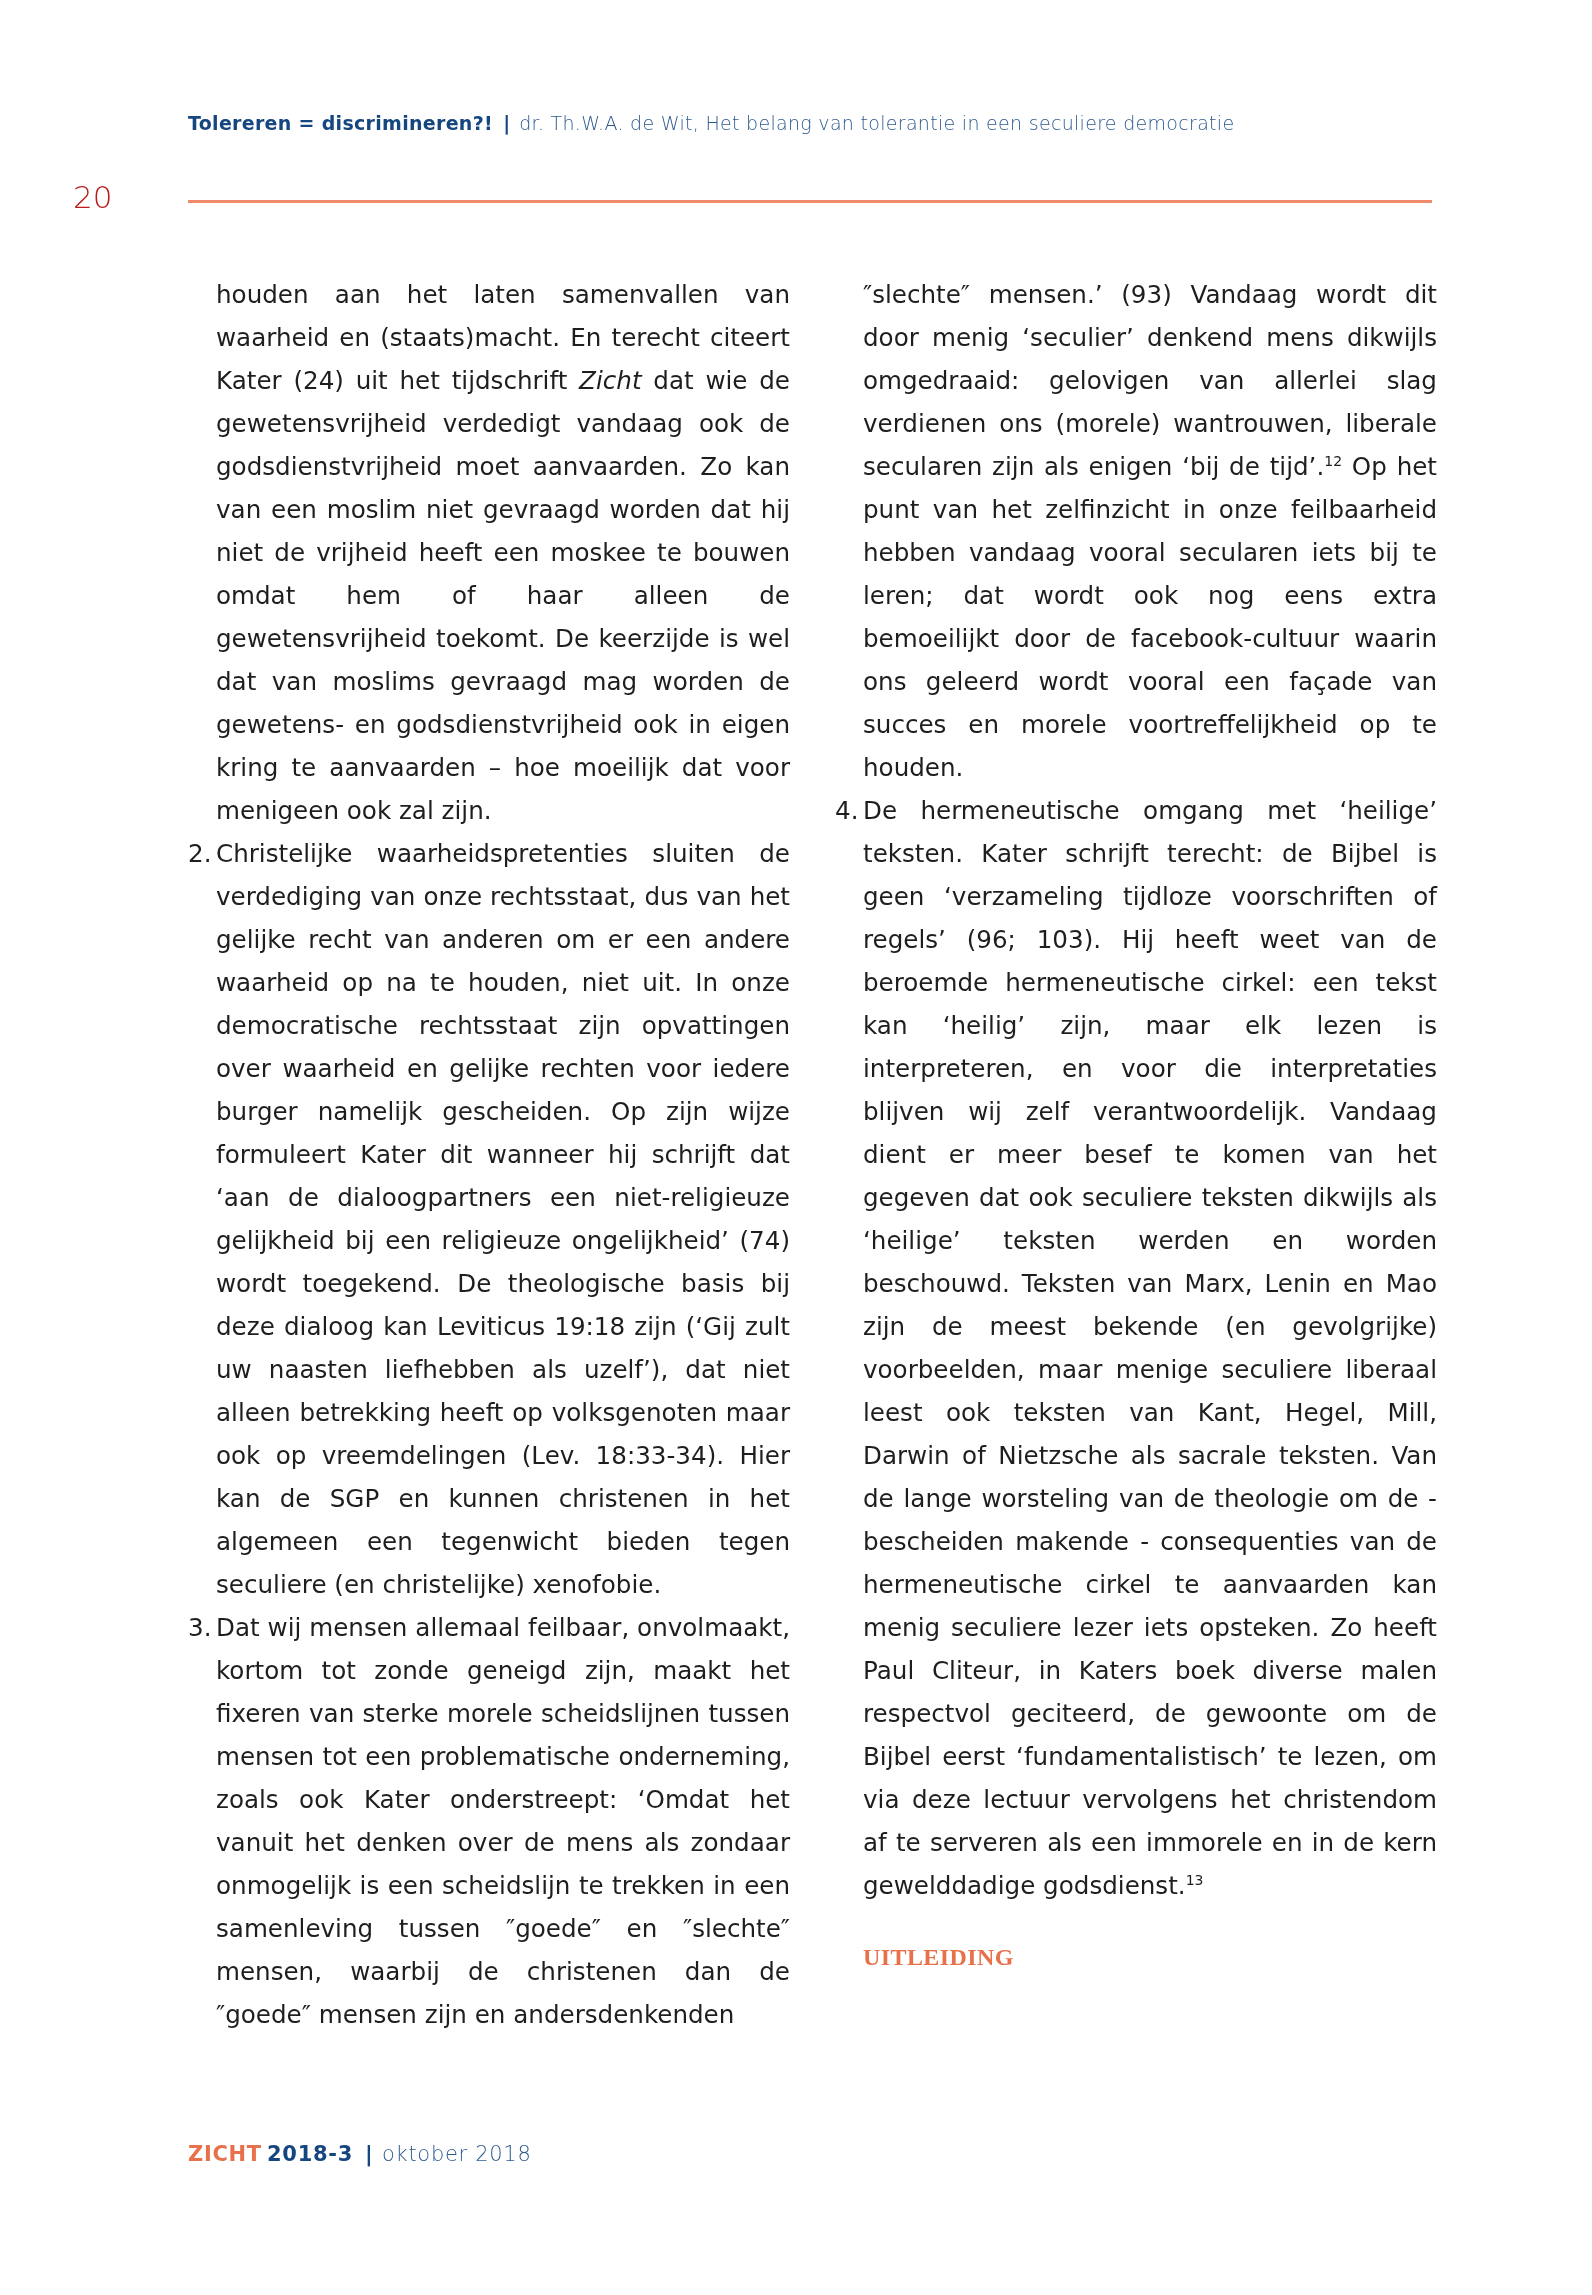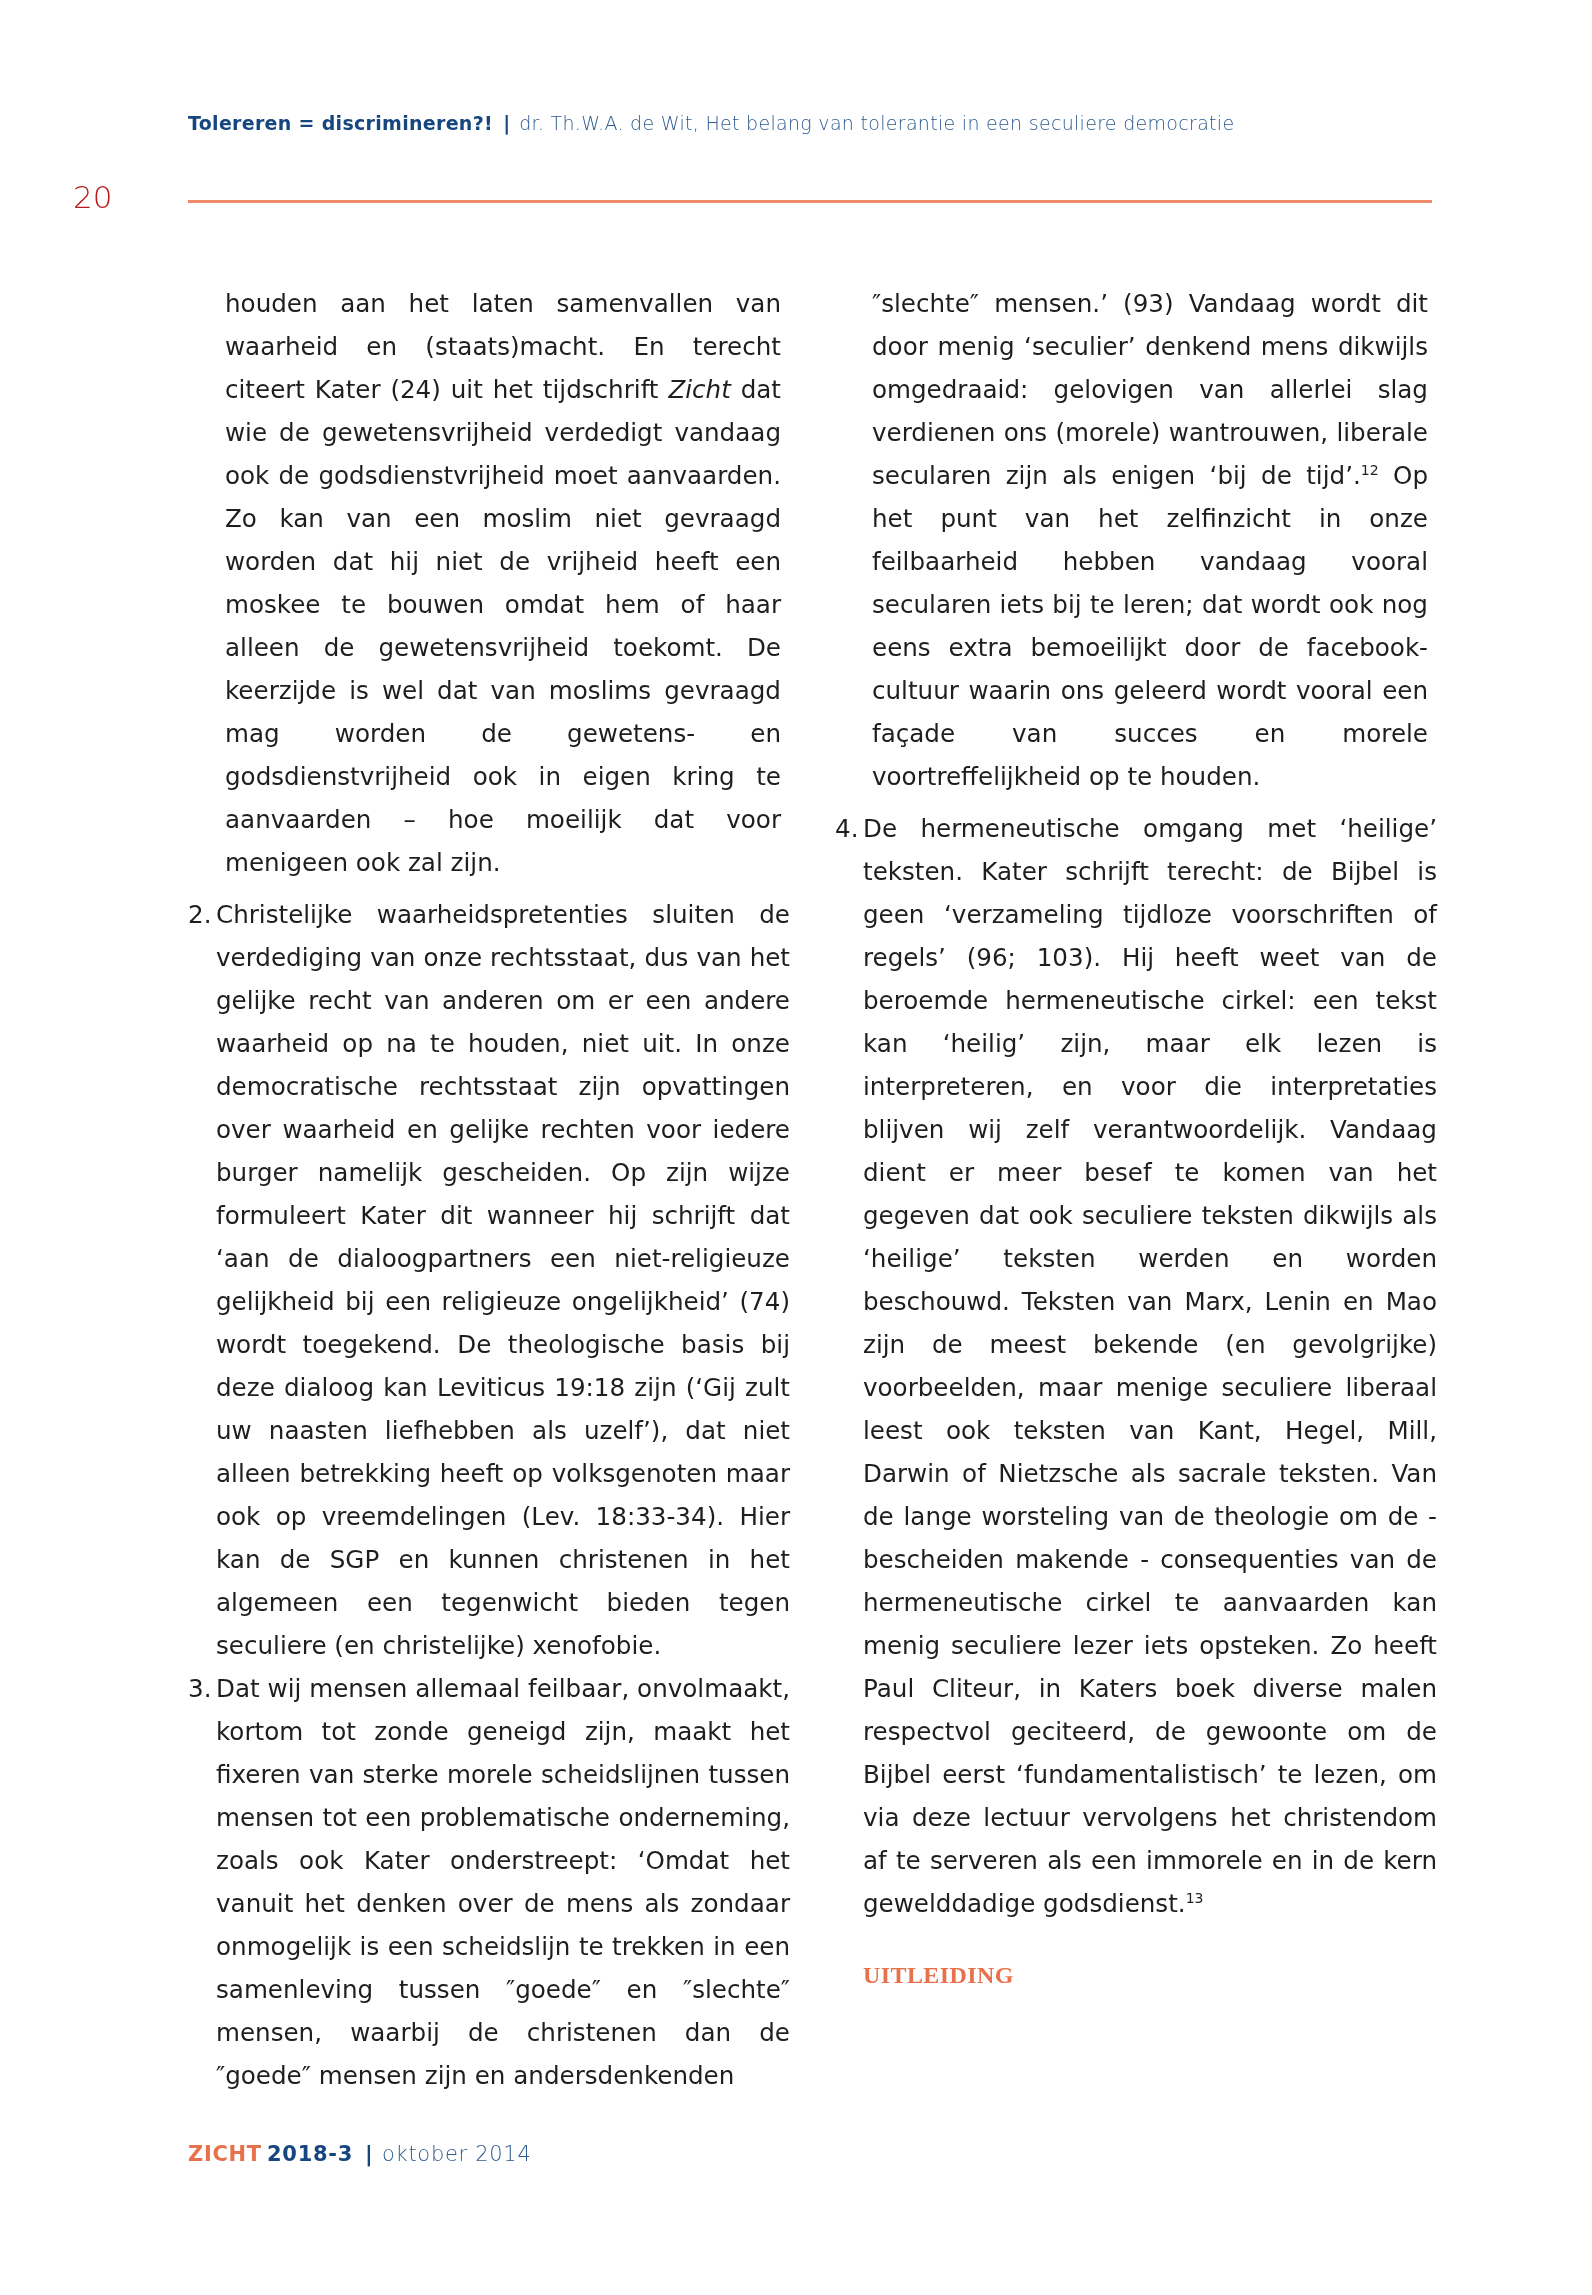--- a/index.html
+++ b/index.html
@@ -7,21 +7,21 @@
          font-family: "DejaVu Sans", "Liberation Sans", sans-serif; color: #1e1e1e; }
   .running-head { position: absolute; left: 188px; top: 112px; font-size: 19px; letter-spacing: 0.3px; white-space: nowrap; }
   .rh-title { color: #16467f; font-weight: bold; }
   .rh-sep { color: #16467f; font-weight: bold; margin: 0 8.6px 0 10.4px; }
   .rh-sub { color: #2d5b8e; font-weight: 300; }
   .page-number { position: absolute; left: 73px; top: 179px; font-size: 31px; color: #b91c1c; font-weight: 300; }
   .rule { position: absolute; left: 188px; top: 200px; width: 1244px; height: 2.6px; background: #ef8a6a; }
   .column { position: absolute; top: 273px; font-size: 24.6px; line-height: 43px; text-align: justify; }
   .col-left { left: 216px; width: 574px; }
   .col-right { left: 863px; width: 574px; }
-  .para { margin: 9px; }
+  .para { margin: 0; }
   .list-item { position: relative; margin: 0; }
   .list-num { position: absolute; left: -28px; top: 0; }
   .sup { font-size: 14px; vertical-align: super; line-height: 0; }
   .section-heading { color: #e8704a; font-weight: bold; font-size: 24px; margin-top: 29px; line-height: 43px; letter-spacing: 0.4px; font-family: Liberation Serif, serif; }
   .footer { position: absolute; left: 188px; top: 2142px; font-size: 21px; letter-spacing: 0.7px; white-space: nowrap; }
   .ft-brand { color: #e8704a; font-weight: bold; }
   .ft-issue { color: #16467f; font-weight: bold; margin-left: 5.2px; margin-top: 22px; }
   .ft-sep { color: #16467f; font-weight: bold; margin: 0 8.6px 0 12px; }
   .ft-date { color: #2d5b8e; font-weight: 300; }
   em { font-style: italic; }
@@ -51,15 +51,15 @@
 <div class="column col-right">
   <p class="para"><span>″slechte″ mensen.’ (93) Vandaag wordt dit door menig ‘seculier’ denkend mens dikwijls omgedraaid: gelovigen van allerlei slag verdienen ons (morele) wantrouwen, liberale secularen zijn als enigen ‘bij de tijd’.</span><span class="sup">12</span><span> Op het punt van het zelfinzicht in onze feilbaarheid hebben vandaag vooral secularen iets bij te leren; dat wordt ook nog eens extra bemoeilijkt door de facebook-cultuur waarin ons geleerd wordt vooral een façade van succes en morele voortreffelijkheid op te houden.</span></p>
   <div class="list-item">
     <span class="list-num">4.</span>
     <span>De hermeneutische omgang met ‘heilige’ teksten. Kater schrijft terecht: de Bijbel is geen ‘verzameling tijdloze voorschriften of regels’ (96; 103). Hij heeft weet van de beroemde hermeneutische cirkel: een tekst kan ‘heilig’ zijn, maar elk lezen is interpreteren, en voor die interpretaties blijven wij zelf verantwoordelijk. Vandaag dient er meer besef te komen van het gegeven dat ook seculiere teksten dikwijls als ‘heilige’ teksten werden en worden beschouwd. Teksten van Marx, Lenin en Mao zijn de meest bekende (en gevolgrijke) voorbeelden, maar menige seculiere liberaal leest ook teksten van Kant, Hegel, Mill, Darwin of Nietzsche als sacrale teksten. Van de lange worsteling van de theologie om de - bescheiden makende - consequenties van de hermeneutische cirkel te aanvaarden kan menig seculiere lezer iets opsteken. Zo heeft Paul Cliteur, in Katers boek diverse malen respectvol geciteerd, de gewoonte om de Bijbel eerst ‘fundamentalistisch’ te lezen, om via deze lectuur vervolgens het christendom af te serveren als een immorele en in de kern gewelddadige godsdienst.</span><span class="sup">13</span>
   </div>
   <div class="section-heading">UITLEIDING</div>
 </div>
 
 <div class="footer">
-  <span class="ft-brand">ZICHT</span><span class="ft-issue">2018-3</span><span class="ft-sep">|</span><span class="ft-date">oktober 2014</span>
+  <span class="ft-brand">ZICHT</span><span class="ft-issue">2018-3</span><span class="ft-sep">|</span><span class="ft-date">oktober 2018</span>
 </div>
 
 
 </body></html>

